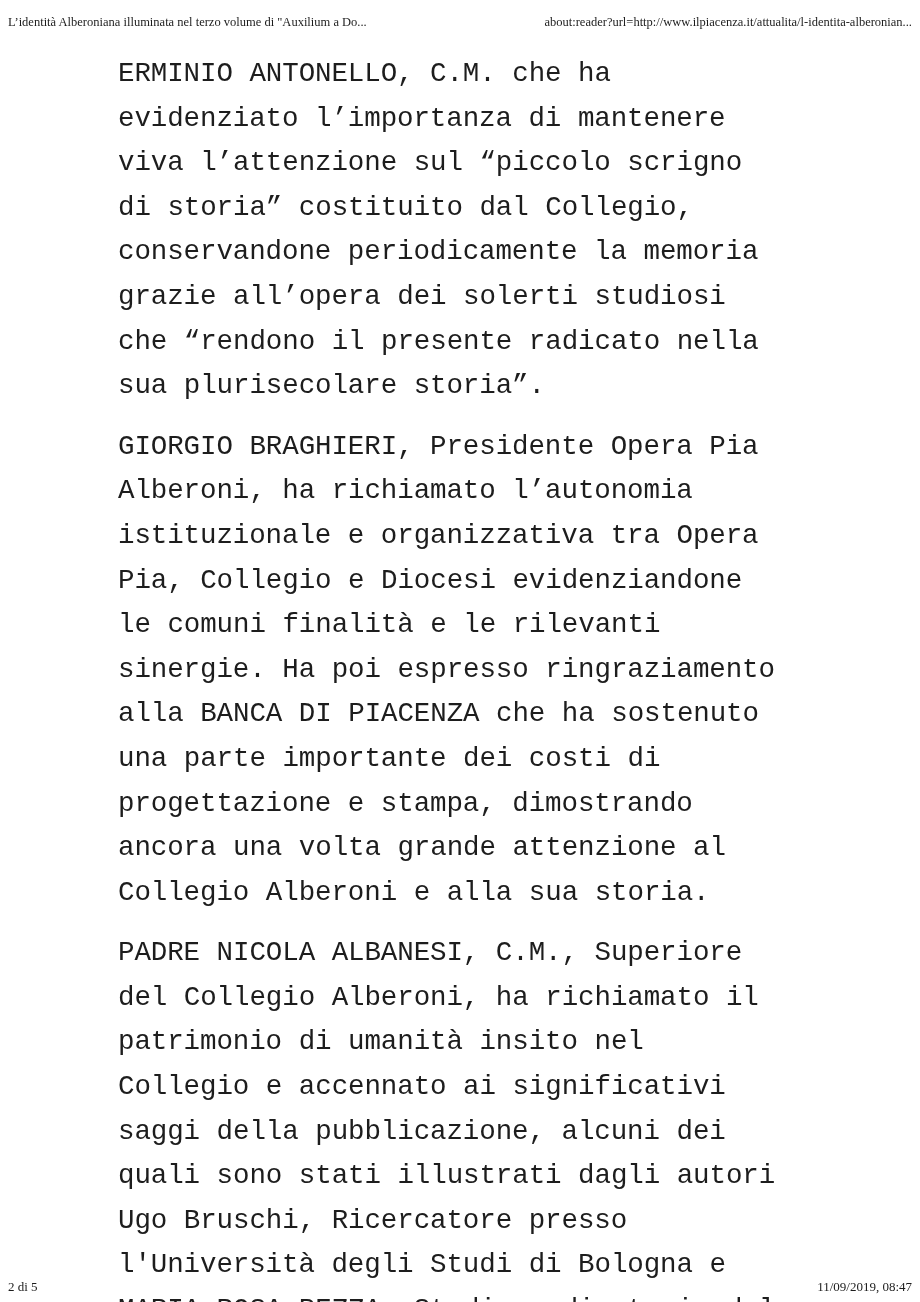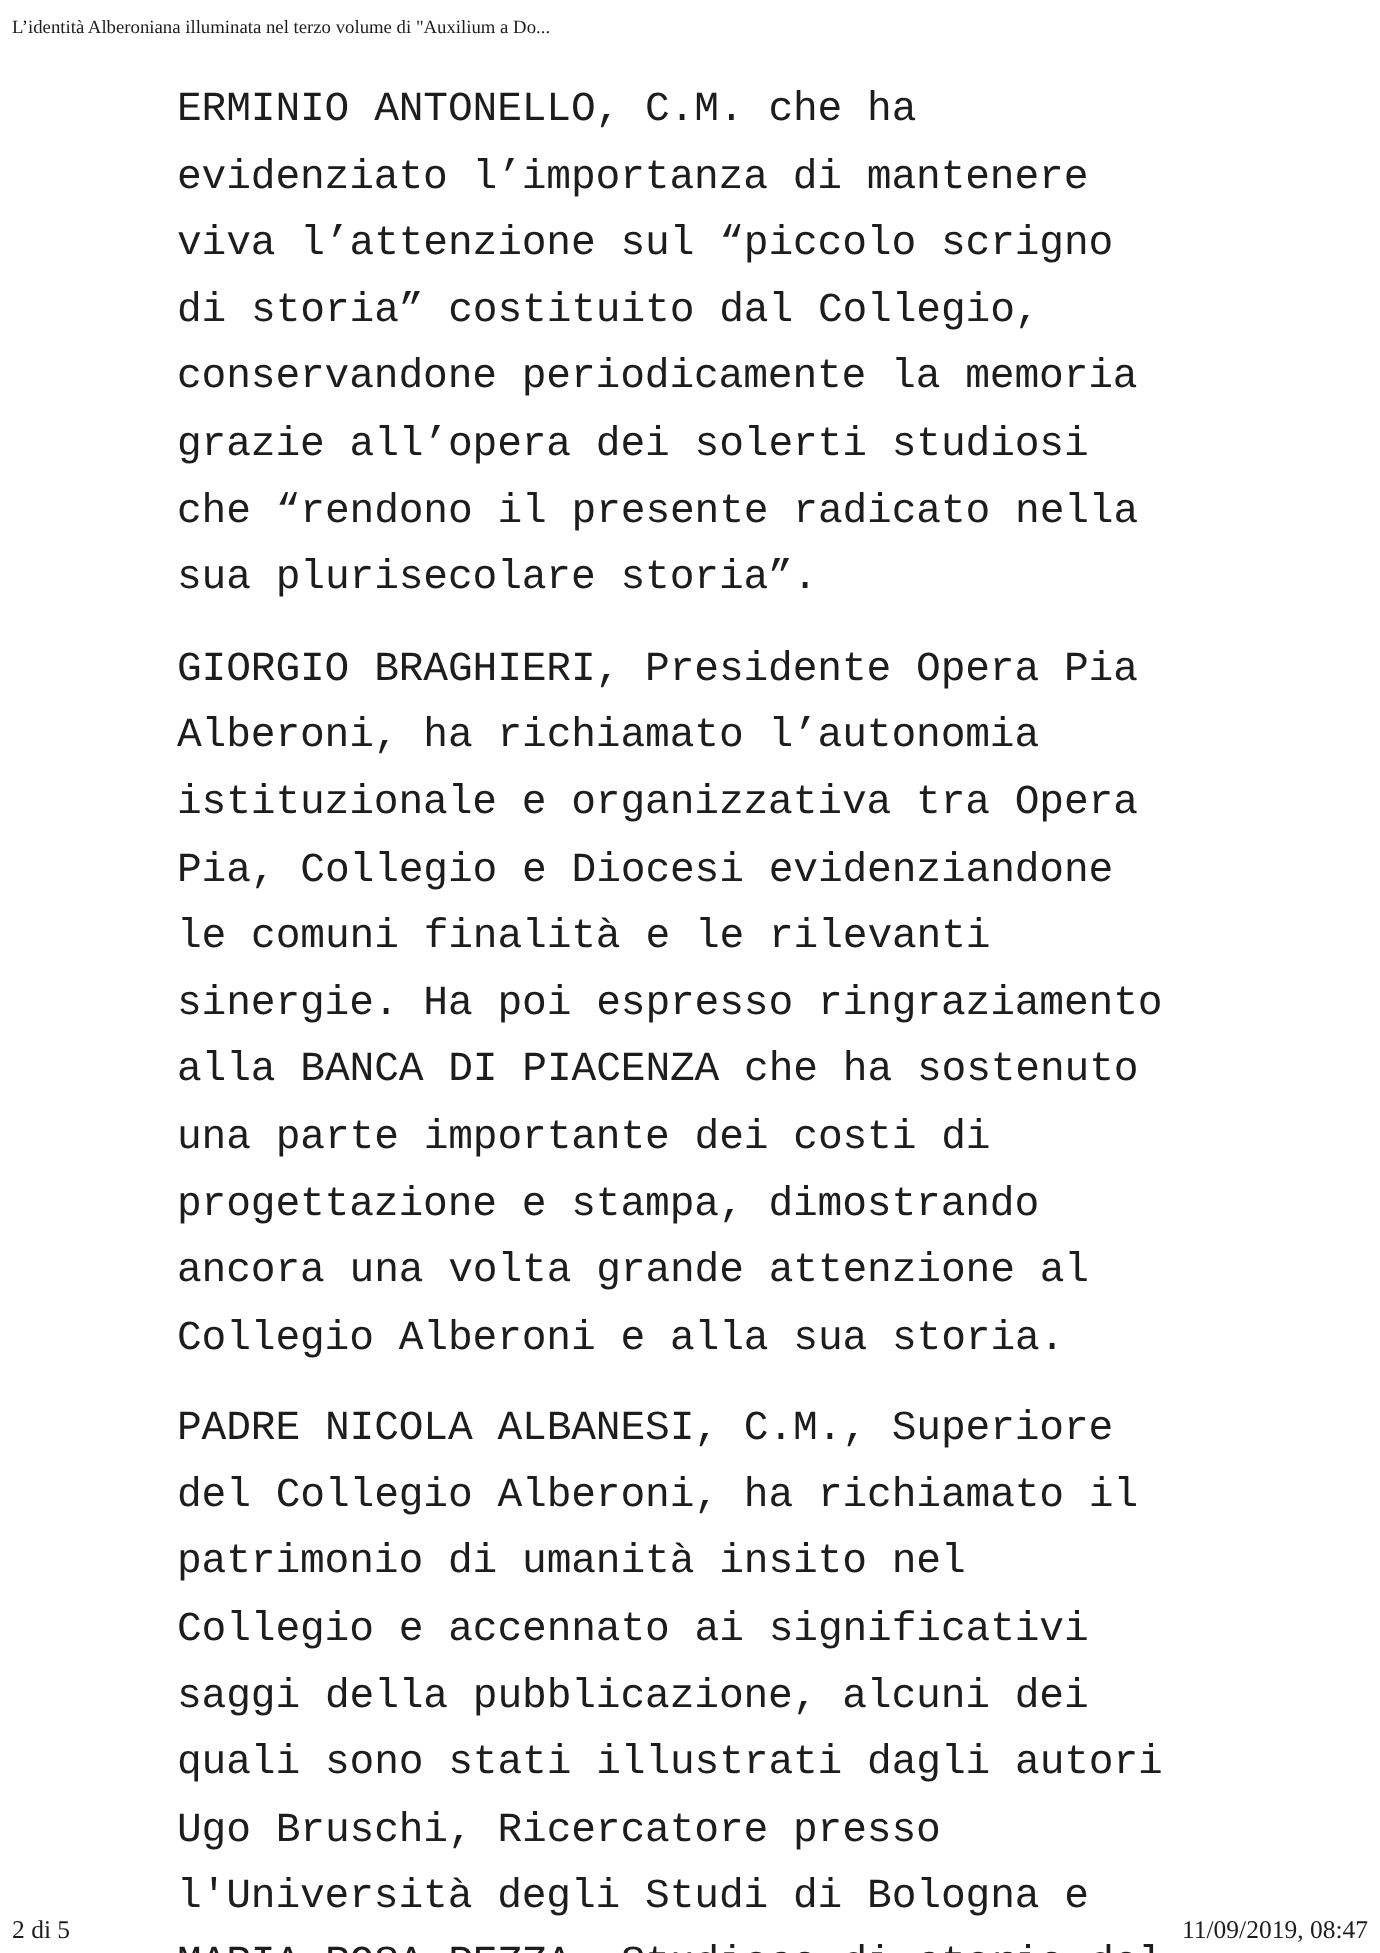--- a/index.html
+++ b/index.html
@@ -24,21 +24,21 @@
   }
 
   
   .print-header {
     position: absolute;
     top: 0;
     left: 0;
     width: 920px;
     height: 30px;
     display: flex;
-    align-items: center;
+    align-items: flex-end;
     justify-content: space-between;
     padding: 6px 8px 0 8px;
     box-sizing: border-box;
     font-family: "Liberation Serif", "DejaVu Serif", serif;
     font-size: 12.5px;
     line-height: 15px;
     color: #1c1c1c;
     white-space: nowrap;
     overflow: hidden;
   }
@@ -61,21 +61,21 @@
     bottom: 0;
     left: 0;
     width: 920px;
     height: 34px;
     display: flex;
     align-items: flex-end;
     justify-content: space-between;
     padding: 0 8px 8px 8px;
     box-sizing: border-box;
     font-family: "Liberation Serif", "DejaVu Serif", serif;
-    font-size: 17px;
+    font-size: 13px;
     line-height: 15px;
     color: #1c1c1c;
     white-space: nowrap;
   }
 
   
   .article {
     position: absolute;
     top: 52px;
     left: 118px;
@@ -98,20 +98,21 @@
     margin-bottom: 0;
   }
 </style>
 </head>
 <body>
 
 <div id="page">
 
   <div class="print-header">
     <span class="hdr-left">L’identità Alberoniana illuminata nel terzo volume di "Auxilium a Do...</span>
+    <span class="hdr-right">about:reader?url=http://www.ilpiacenza.it/attualita/l-identita-alberonian...</span>
   </div>
 
   <div class="article">
     <p>ERMINIO ANTONELLO, C.M. che ha evidenziato l’importanza di mantenere viva l’attenzione sul “piccolo scrigno di storia” costituito dal Collegio, conservandone periodicamente la memoria grazie all’opera dei solerti studiosi che “rendono il presente radicato nella sua plurisecolare storia”.</p>
     <p>GIORGIO BRAGHIERI, Presidente Opera Pia Alberoni, ha richiamato l’autonomia istituzionale e organizzativa tra Opera Pia, Collegio e Diocesi evidenziandone le comuni finalità e le rilevanti sinergie. Ha poi espresso ringraziamento alla BANCA DI PIACENZA che ha sostenuto una parte importante dei costi di progettazione e stampa, dimostrando ancora una volta grande attenzione al Collegio Alberoni e alla sua storia.</p>
     <p>PADRE NICOLA ALBANESI, C.M., Superiore del Collegio Alberoni, ha richiamato il patrimonio di umanità insito nel Collegio e accennato ai significativi saggi della pubblicazione, alcuni dei quali sono stati illustrati dagli autori Ugo Bruschi, Ricercatore presso l'Università degli Studi di Bologna e MARIA ROSA PEZZA, Studiosa di storia del Collegio Alberoni.</p>
   </div>
 
   <div class="print-footer">
     <span>2 di 5</span>

